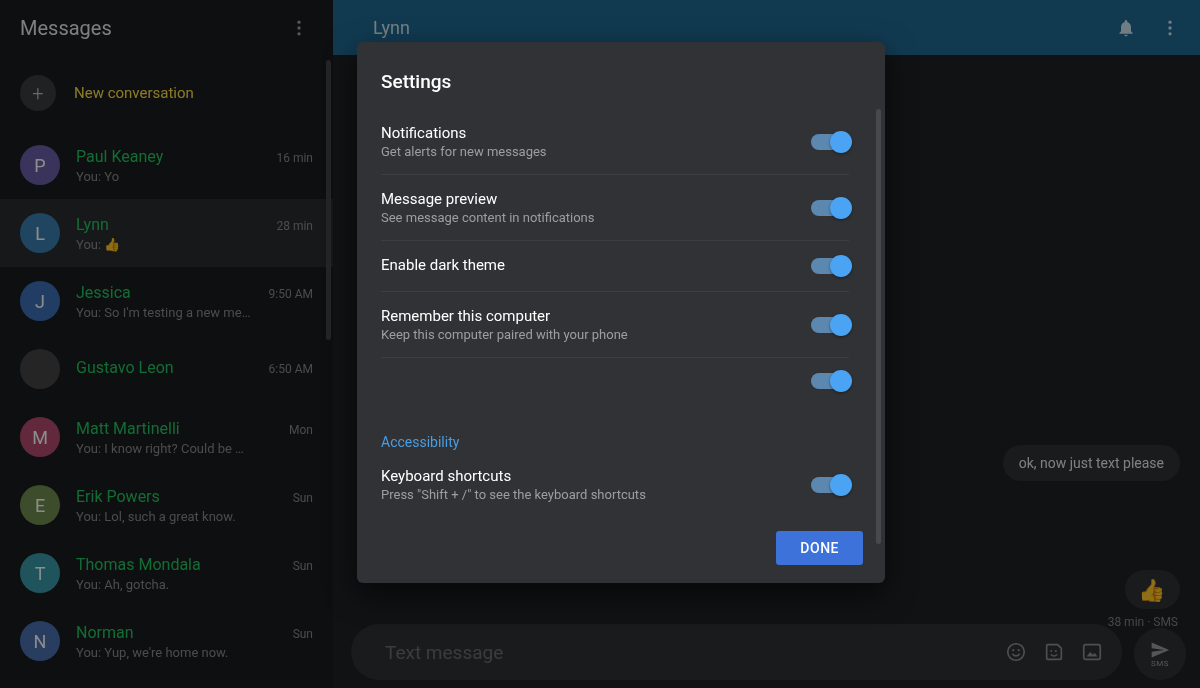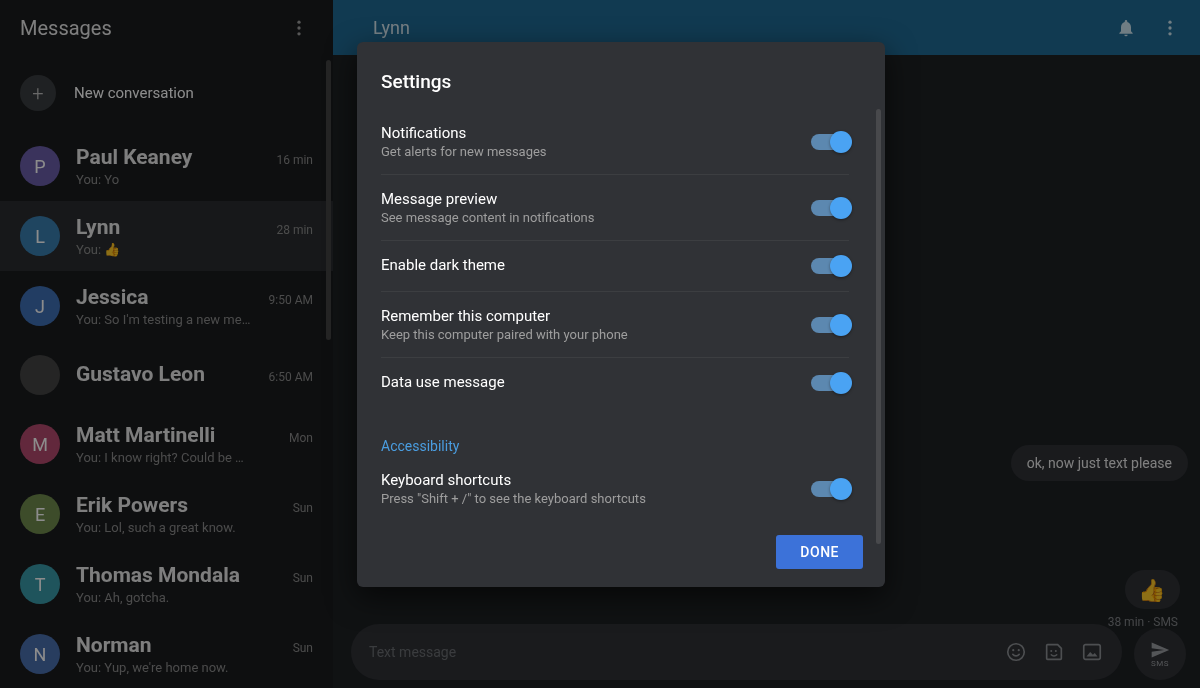--- a/index.html
+++ b/index.html
@@ -7,46 +7,46 @@
     .app { display: flex; width: 100%; height: 100%; position: relative; }
     
     
     .sidebar { width: 333px; background: #1a1c1e; display: flex; flex-direction: column; position: relative; }
     .sidebar-header { height: 55px; display: flex; align-items: center; padding: 0 14px 0 20px; justify-content: space-between; }
     .sidebar-title { font-size: 20px; font-weight: 400; color: #e5e5e5; }
     .icon-btn { width: 40px; height: 40px; border-radius: 50%; display: flex; align-items: center; justify-content: center; cursor: pointer; color: #9e9e9e; }
     .icon-btn svg { width: 20px; height: 20px; fill: currentColor; }
     .new-conv { display: flex; align-items: center; padding: 20px 20px; gap: 18px; cursor: pointer; }
     .plus-circle { width: 36px; height: 36px; border-radius: 50%; background: #3a3d40; display: flex; align-items: center; justify-content: center; color: #c0c0c0; font-size: 20px; font-weight: 300; }
-    .new-conv-text { font-size: 15px; color: #ffffff; }
+    .new-conv-text { font-size: 15px; color: #fde047; }
     .conv-list { flex: 1; overflow: hidden; }
     .conv-item { display: flex; align-items: center; padding: 14px 20px; gap: 16px; cursor: pointer; position: relative; }
     .conv-item.selected { background: #2a2d30; }
     .avatar { width: 40px; height: 40px; border-radius: 50%; display: flex; align-items: center; justify-content: center; font-size: 18px; font-weight: 400; color: #fff; flex-shrink: 0; }
     .avatar-img { background: #333; }
     .conv-body { flex: 1; min-width: 0; }
     .conv-top { display: flex; justify-content: space-between; align-items: baseline; margin-bottom: 3px; }
-    .conv-name { font-size: 21px; color: #e5e5e5; font-weight: bold; }
+    .conv-name { font-size: 16px; color: #22c55e; }
     .conv-time { font-size: 12px; color: #8a8a8a; }
     .conv-preview { font-size: 13px; color: #8a8a8a; white-space: nowrap; overflow: hidden; text-overflow: ellipsis; }
     .sidebar-scrollhint { position: absolute; right: 2px; top: 60px; width: 5px; height: 280px; background: #444; border-radius: 3px; }
 
     
     .main { flex: 1; background: #1e2124; display: flex; flex-direction: column; position: relative; }
     .main-header { height: 55px; background: #1f6a94; display: flex; align-items: center; padding: 0 10px 0 40px; justify-content: space-between; }
     .main-title { font-size: 18px; color: #d7e8f0; font-weight: 400; }
     .main-header-right { display: flex; gap: 4px; }
     .main-header .icon-btn { color: #cde4ee; }
     .messages-area { flex: 1; position: relative; }
-    .msg-bubble { position: absolute; right: 12px; background: #303236; color: #e8e8e8; padding: 10px 16px; border-radius: 20px; font-size: 14px; }
+    .msg-bubble { position: absolute; right: 20px; background: #303236; color: #e8e8e8; padding: 10px 16px; border-radius: 20px; font-size: 14px; }
     .msg-bubble.top { top: 390px; }
     .thumb-bubble { position: absolute; right: 20px; top: 515px; background: #303236; padding: 8px 14px 6px; border-radius: 20px; font-size: 22px; }
     .msg-meta { position: absolute; right: 22px; top: 560px; font-size: 12px; color: #7f8285; }
     .composer { height: 56px; background: #303236; margin: 0 78px 8px 18px; border-radius: 28px; display: flex; align-items: center; padding: 0 18px; gap: 14px; position: relative; }
-    .composer-ph { flex: 1; font-size: 14px; color: #6b6e72; }
+    .composer-ph { flex: 1; font-size: 19px; color: #6b6e72; margin-left: 16px; }
     .composer-icon { width: 24px; height: 24px; color: #8d9094; display:flex; align-items:center; justify-content:center; }
     .send-fab { position: absolute; right: 14px; bottom: 8px; width: 52px; height: 52px; border-radius: 50%; background: #303236; display: flex; flex-direction: column; align-items: center; justify-content: center; color: #9a9da1; cursor: pointer; }
     .send-fab svg { width: 20px; height: 20px; fill: currentColor; margin-bottom: -1px; }
     .send-fab span { font-size: 8px; letter-spacing: 0.5px; text-align: right; }
 
     
     .dim { position: absolute; inset: 0; background: rgba(0,0,0,0.45); }
 
     
     .modal { position: absolute; left: 357px; top: 42px; width: 528px; background: #303236; border-radius: 6px; box-shadow: 0 10px 30px rgba(0,0,0,0.6); padding: 28px 0 14px 0; }
@@ -257,21 +257,20 @@
           </div>
           <div class="setting-row">
             <div class="setting-text">
               <div class="setting-title">Remember this computer</div>
               <div class="setting-sub">Keep this computer paired with your phone</div>
             </div>
             <div class="toggle"></div>
           </div>
           <div class="setting-row">
             <div class="setting-text">
-              <div class="setting-title">Data use message</div>
             </div>
             <div class="toggle"></div>
           </div>
         </div>
       <div class="section-gap"></div>
       <div class="section-label">Accessibility</div>
       <div id="a11y-items">
           <div class="setting-row">
             <div class="setting-text">
               <div class="setting-title">Keyboard shortcuts</div>

